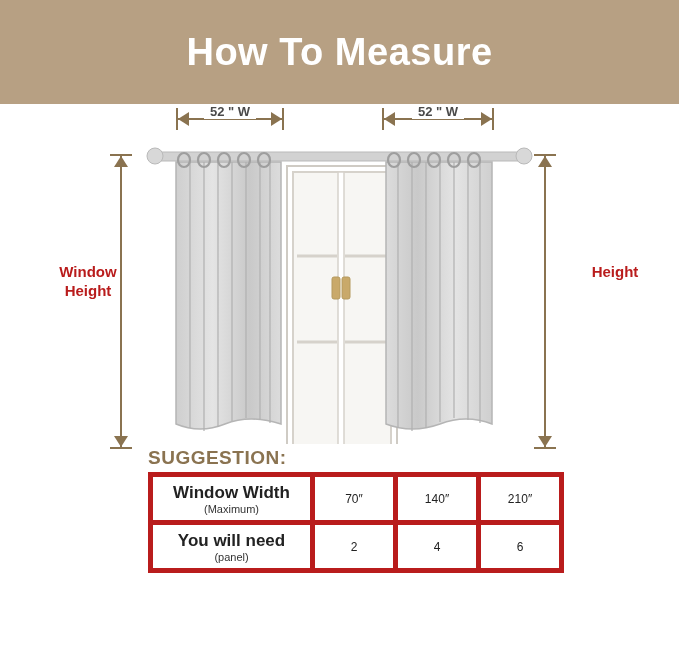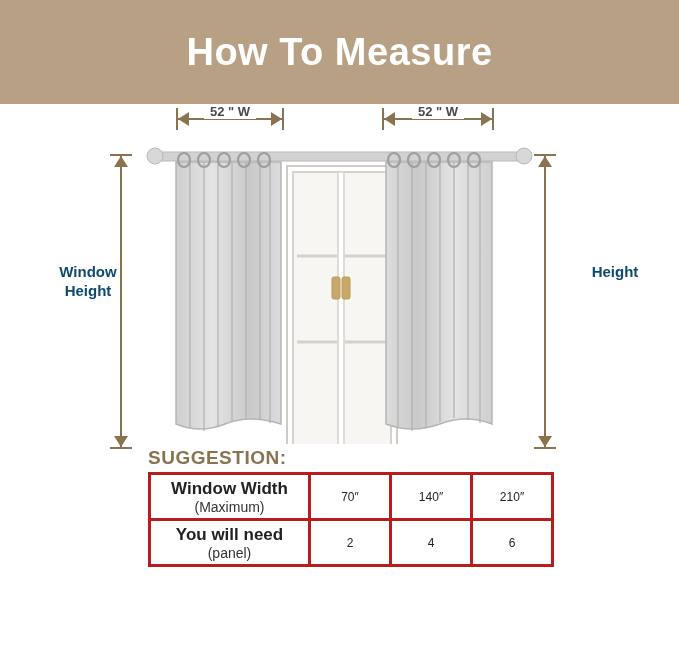--- a/index.html
+++ b/index.html
@@ -111,21 +111,21 @@
     border-left: 7px solid transparent;
     border-right: 7px solid transparent;
   }
   .dim-v .arrow-t { top: 2px; border-bottom: 11px solid #8a7350; }
   .dim-v .arrow-b { bottom: 2px; border-top: 11px solid #8a7350; }
 
   .vlabel {
     position: absolute;
     font-size: 15px;
     font-weight: bold;
-    color: #0c4a6e;
+    color: #b91c1c;
     line-height: 19px;
     text-align: center;
     width: 110px;
   }
 
   
   .suggestion {
     position: absolute;
     left: 148px;
     top: 447px;
@@ -141,33 +141,33 @@
     left: 148px;
     top: 472px;
     width: 383px;
   }
   table.measure {
     border-collapse: collapse;
     width: 383px;
     table-layout: fixed;
   }
   table.measure td {
-    border: 3px solid #b91c1c;
+    border: 5px solid #b91c1c;
     text-align: center;
     vertical-align: middle;
     height: 41px;
     color: #222222;
   }
   .cell-main {
     font-size: 17px;
     font-weight: bold;
     line-height: 20px;
   }
   .cell-sub {
-    font-size: 14px;
+    font-size: 11px;
     font-weight: normal;
     color: #333333;
     display: block;
   }
   .cell-val {
     font-size: 12px;
     font-weight: normal;
   }
   .col-label { width: 155px; }
   .col-num { width: 76px; }

